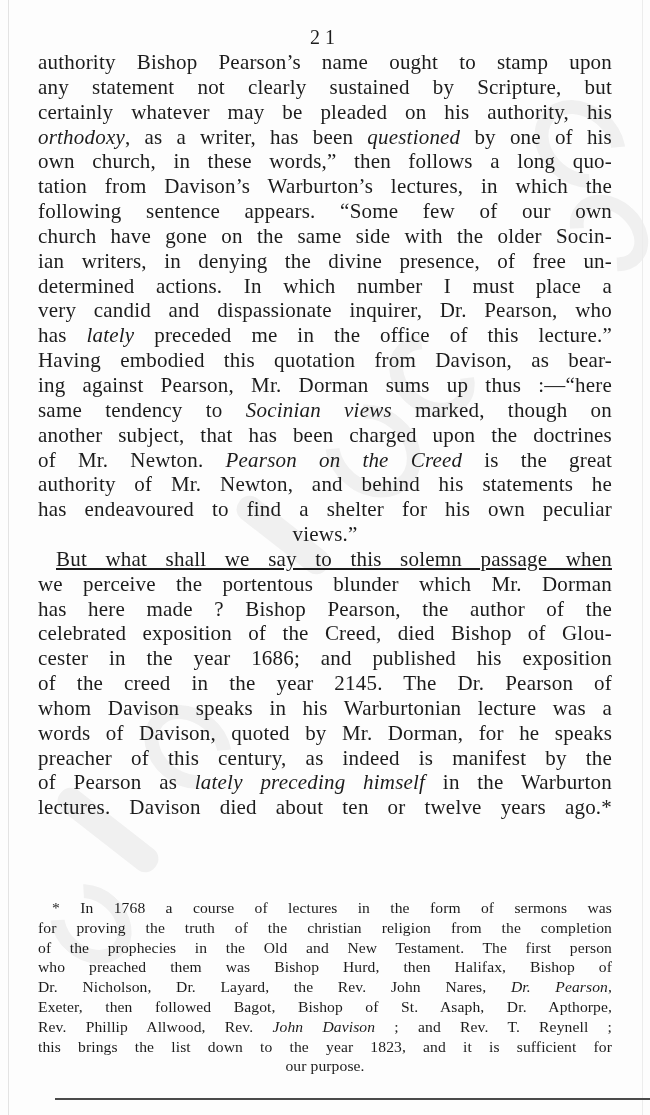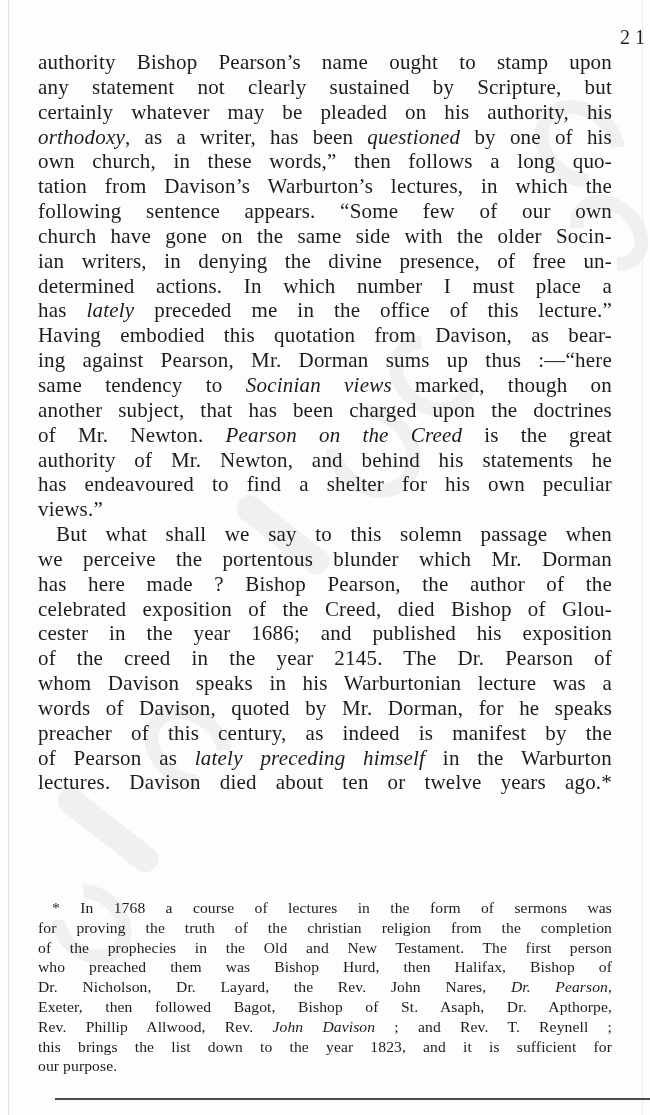--- a/index.html
+++ b/index.html
@@ -5,31 +5,31 @@
   html,body{margin:0;padding:0;}
   body{
     width:650px;height:1115px;overflow:hidden;position:relative;
     background:#fdfdfd;
     font-family:"Liberation Serif","DejaVu Serif",serif;
     color:#1c1c1c;
   }
   .page{position:absolute;inset:0;}
   .page-number{
     position:absolute;top:26px;left:0;width:650px;
-    text-align:right;font-size:20px;letter-spacing:5px;
+    text-align:center;font-size:20px;letter-spacing:5px;
   }
   .body-text{
     position:absolute;top:50px;left:38px;width:574px;
     font-size:21px;line-height:24.85px;letter-spacing:.2px;
   }
   .footnote{
     position:absolute;top:876px;left:38px;width:574px;
     font-size:15.6px;line-height:19.8px;letter-spacing:.1px;
   }
-  .tline{white-space:nowrap;text-align:left;}
+  .tline{white-space:nowrap;text-align:center;}
   .tline.just{white-space:normal;text-align:justify;text-align-last:justify;text-justify:inter-word;}
   .tline em{font-style:italic;}
   
   .edge-left{position:absolute;left:8px;top:0;width:1px;height:1115px;background:#e3e3e3;}
   .edge-right{position:absolute;left:642px;top:0;width:1px;height:1115px;background:#ececec;}
   .bottom-rule{position:absolute;left:55px;top:1098px;width:595px;height:2px;background:#4a4a4a;}
   
   .watermark{position:absolute;inset:0;pointer-events:none;opacity:.55;}
   .wm{position:absolute;border:14px solid #e6e6e6;border-radius:50%;}
   .wm.bar{border:none;background:#e6e6e6;border-radius:12px;}
@@ -68,30 +68,31 @@
       <div class="tline just">authority Bishop Pearson’s name ought to stamp upon</div>
       <div class="tline just">any statement not clearly sustained by Scripture, but</div>
       <div class="tline just">certainly whatever may be pleaded on his authority, his</div>
       <div class="tline just"><em>orthodoxy</em>, as a writer, has been <em>questioned</em> by one of his</div>
       <div class="tline just">own church, in these words,” then follows a long quo-</div>
       <div class="tline just">tation from Davison’s Warburton’s lectures, in which the</div>
       <div class="tline just">following sentence appears. “Some few of our own</div>
       <div class="tline just">church have gone on the same side with the older Socin-</div>
       <div class="tline just">ian writers, in denying the divine presence, of free un-</div>
       <div class="tline just">determined actions. In which number I must place a</div>
+      <div class="tline just">very candid and dispassionate inquirer, Dr. Pearson, who</div>
       <div class="tline just">has <em>lately</em> preceded me in the office of this lecture.”</div>
       <div class="tline just">Having embodied this quotation from Davison, as bear-</div>
       <div class="tline just">ing against Pearson, Mr. Dorman sums up thus :—“here</div>
       <div class="tline just">same tendency to <em>Socinian views</em> marked, though on</div>
       <div class="tline just">another subject, that has been charged upon the doctrines</div>
       <div class="tline just">of Mr. Newton. <em>Pearson on the Creed</em> is the great</div>
       <div class="tline just">authority of Mr. Newton, and behind his statements he</div>
       <div class="tline just">has endeavoured to find a shelter for his own peculiar</div>
       <div class="tline">views.”</div>
-      <div class="tline just" style="padding-left: 18px;">But what shall we say to this solemn passage when</div>
+      <div class="tline just" style="padding-left: 18px; text-decoration: underline;">But what shall we say to this solemn passage when</div>
       <div class="tline just">we perceive the portentous blunder which Mr. Dorman</div>
       <div class="tline just">has here made ?  Bishop Pearson, the author of the</div>
       <div class="tline just">celebrated exposition of the Creed, died Bishop of Glou-</div>
       <div class="tline just">cester in the year 1686; and published his exposition</div>
       <div class="tline just">of the creed in the year 2145. The Dr. Pearson of</div>
       <div class="tline just">whom Davison speaks in his Warburtonian lecture was a</div>
       <div class="tline just">words of Davison, quoted by Mr. Dorman, for he speaks</div>
       <div class="tline just">preacher of this century, as indeed is manifest by the</div>
       <div class="tline just">of Pearson as <em>lately preceding himself</em> in the Warburton</div>
       <div class="tline just">lectures. Davison died about ten or twelve years ago.*</div>

